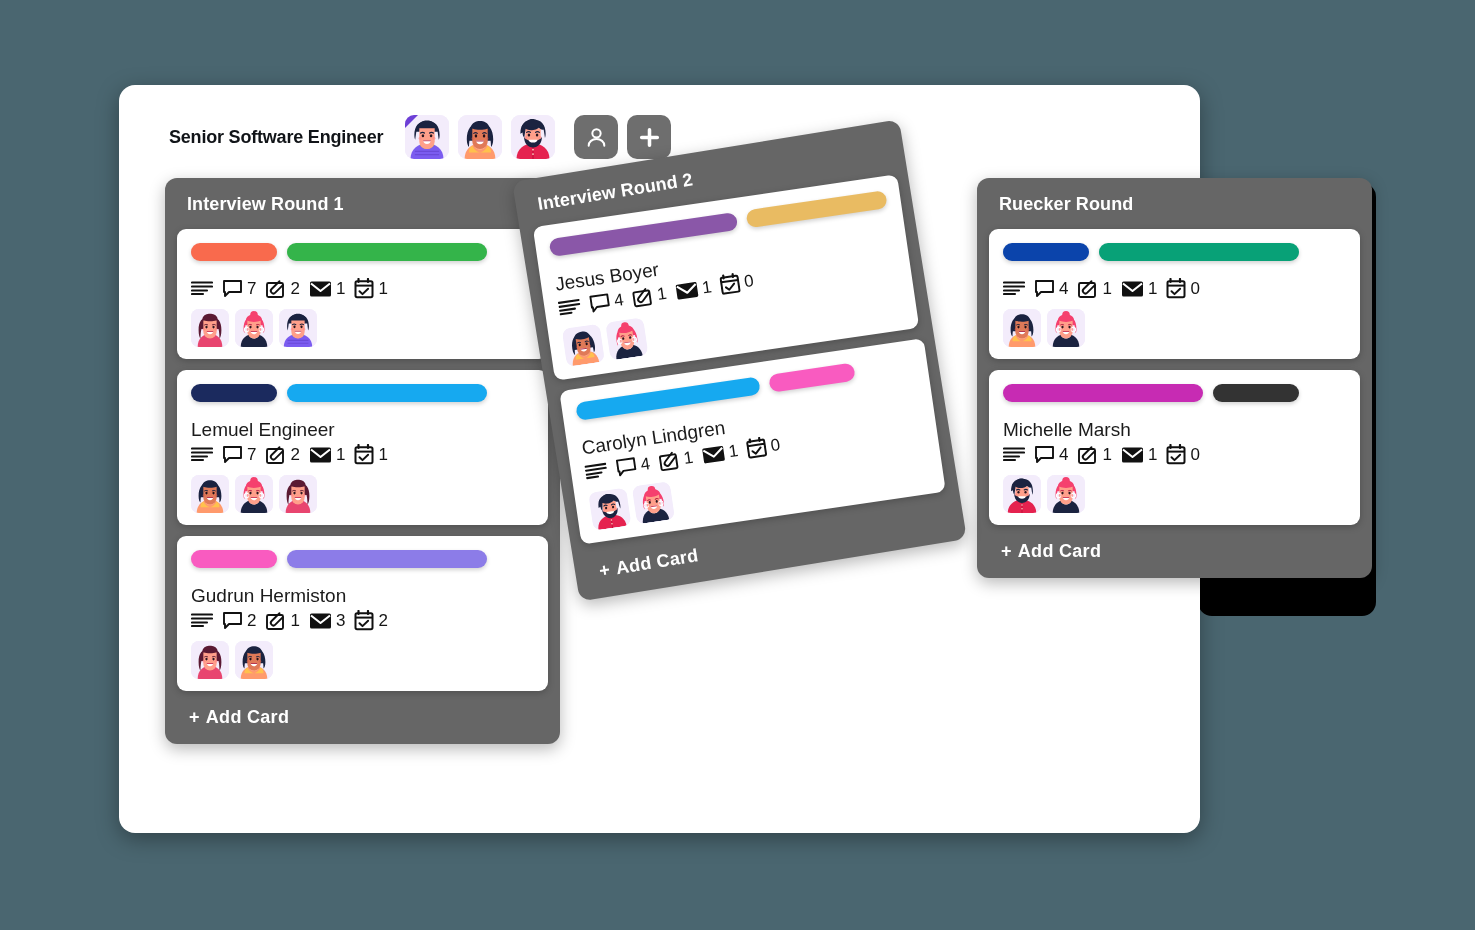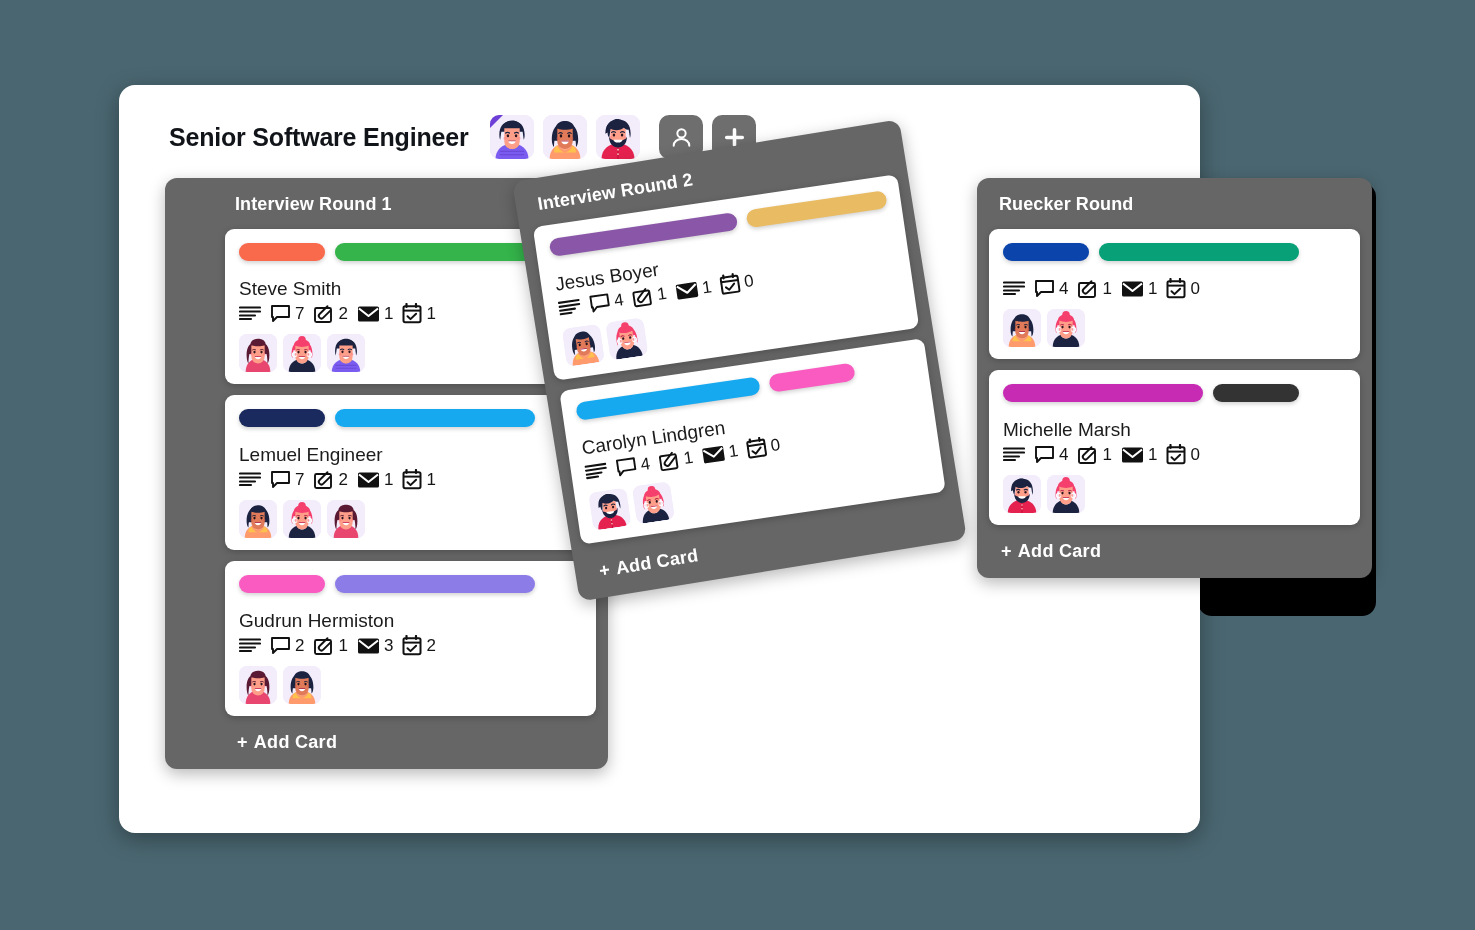--- a/index.html
+++ b/index.html
@@ -44,21 +44,21 @@
   .board-header {
     position: absolute;
     left: 50px;
     top: 28px;
     display: flex;
     align-items: center;
     gap: 14px;
     height: 48px;
   }
   .board-title {
-    font-size: 25px;
+    font-size: 18px;
     font-weight: 700;
     color: #111418;
     letter-spacing: -0.2px;
     white-space: nowrap;
     margin-right: 8px;
   }
   .hdr-avatars {
     display: flex;
     gap: 9px;
     align-items: center;
@@ -179,21 +179,21 @@
     font-size: 17px;
     color: #151515;
     line-height: 1;
   }
   .card-avatars {
     display: flex;
     gap: 6px;
   }
 
   
-  #col-1 { left: 165px; top: 178px; width: 395px; z-index: 4; padding-left: 48px; }
+  #col-1 { left: 165px; top: 178px; width: 395px; z-index: 4; }
   #col-3 { left: 977px; top: 178px; width: 395px; z-index: 4; }
   #col-2 {
     left: 512px; top: 182px; width: 392px;
     transform: rotate(-9.2deg);
     transform-origin: 0 0;
     z-index: 6;
   }
   #col-2 .card { transform: rotate(0.9deg); }
 
   svg.ico { display: block; }
@@ -350,21 +350,20 @@
 
   <div class="column" id="col-1">
     <div class="col-title">Interview Round 1</div>
     <div class="col-cards">
 
       <div class="card">
         <div class="labels">
           <span class="label-pill w-short" style="background:#f96a4d"></span>
           <span class="label-pill w-long" style="background:#34b44a"></span>
         </div>
-        <div class="card-name">Steve Smith</div>
         <div class="meta-row">
           <span class="meta-item">
             <svg class="ico" width="22" height="17" viewBox="0 0 22 17">
               <path d="M1 2.5h20M1 6.5h20M1 10.5h15M1 14h11" stroke="#111" stroke-width="2.1" stroke-linecap="round"></path>
             </svg>
           </span>
           <span class="meta-item">
             <svg class="ico" width="21" height="20" viewBox="0 0 21 20">
               <path d="M2 2h17v11H7l-4 4v-4H2z" fill="none" stroke="#111" stroke-width="1.9" stroke-linejoin="round"></path>
             </svg>

